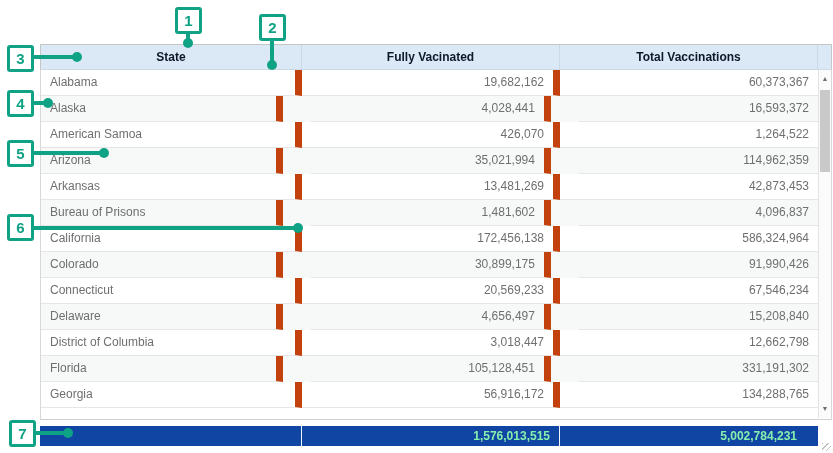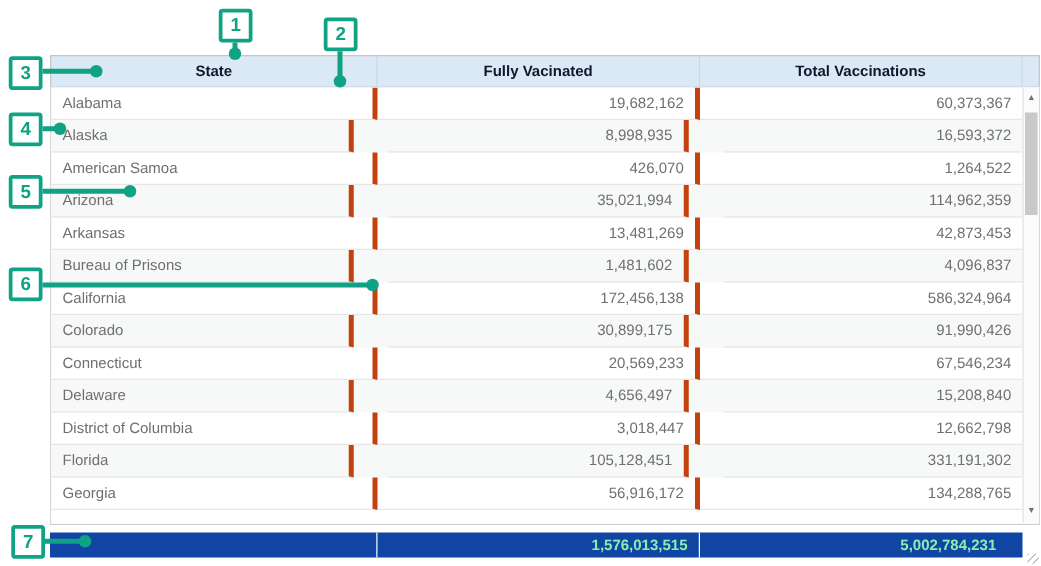--- a/index.html
+++ b/index.html
@@ -24,21 +24,21 @@
   
   .tbody {
     position:absolute; left:40px; top:70px; width:792px; height:350px;
     background:#fff; border-left:1px solid #d8d8d8; border-right:1px solid #d8d8d8;
     border-bottom:1px solid #cfcfcf; overflow:hidden;
   }
   .row { display:flex; height:26px; width:777px; }
   .row.striped { background:#f7f8f8;gap:28px; }
   .cell {
     font-size:12px; color:#6f6f6f; line-height:25px;
-    border-right:4px solid #c2410c; border-bottom:1px solid #e6e6e6;
+    border-right:7px solid #c2410c; border-bottom:1px solid #e6e6e6;
     white-space:nowrap; overflow:hidden;
   }
   .cell.state { width:261px; padding-left:9px; text-align:left; }
   .cell.num   { width:258px; padding-right:9px; text-align:right; }
   .cell.num:last-child { border-right:none; }
   .row-filler { height:11px; background:#fff; }
   
   .scrollbar {
     position:absolute; top:0; right:0; width:13px; height:348px;
     background:#fbfbfb; border-left:1px solid #e3e3e3;
@@ -87,21 +87,21 @@
   </div>
 
   <div class="tbody">
     <div class="row">
       <div class="cell state">Alabama</div>
       <div class="cell num">19,682,162</div>
       <div class="cell num">60,373,367</div>
     </div>
     <div class="row striped">
       <div class="cell state">Alaska</div>
-      <div class="cell num">8,998,935</div>
+      <div class="cell num">4,028,441</div>
       <div class="cell num">16,593,372</div>
     </div>
     <div class="row">
       <div class="cell state">American Samoa</div>
       <div class="cell num">426,070</div>
       <div class="cell num">1,264,522</div>
     </div>
     <div class="row striped">
       <div class="cell state">Arizona</div>
       <div class="cell num">35,021,994</div>

